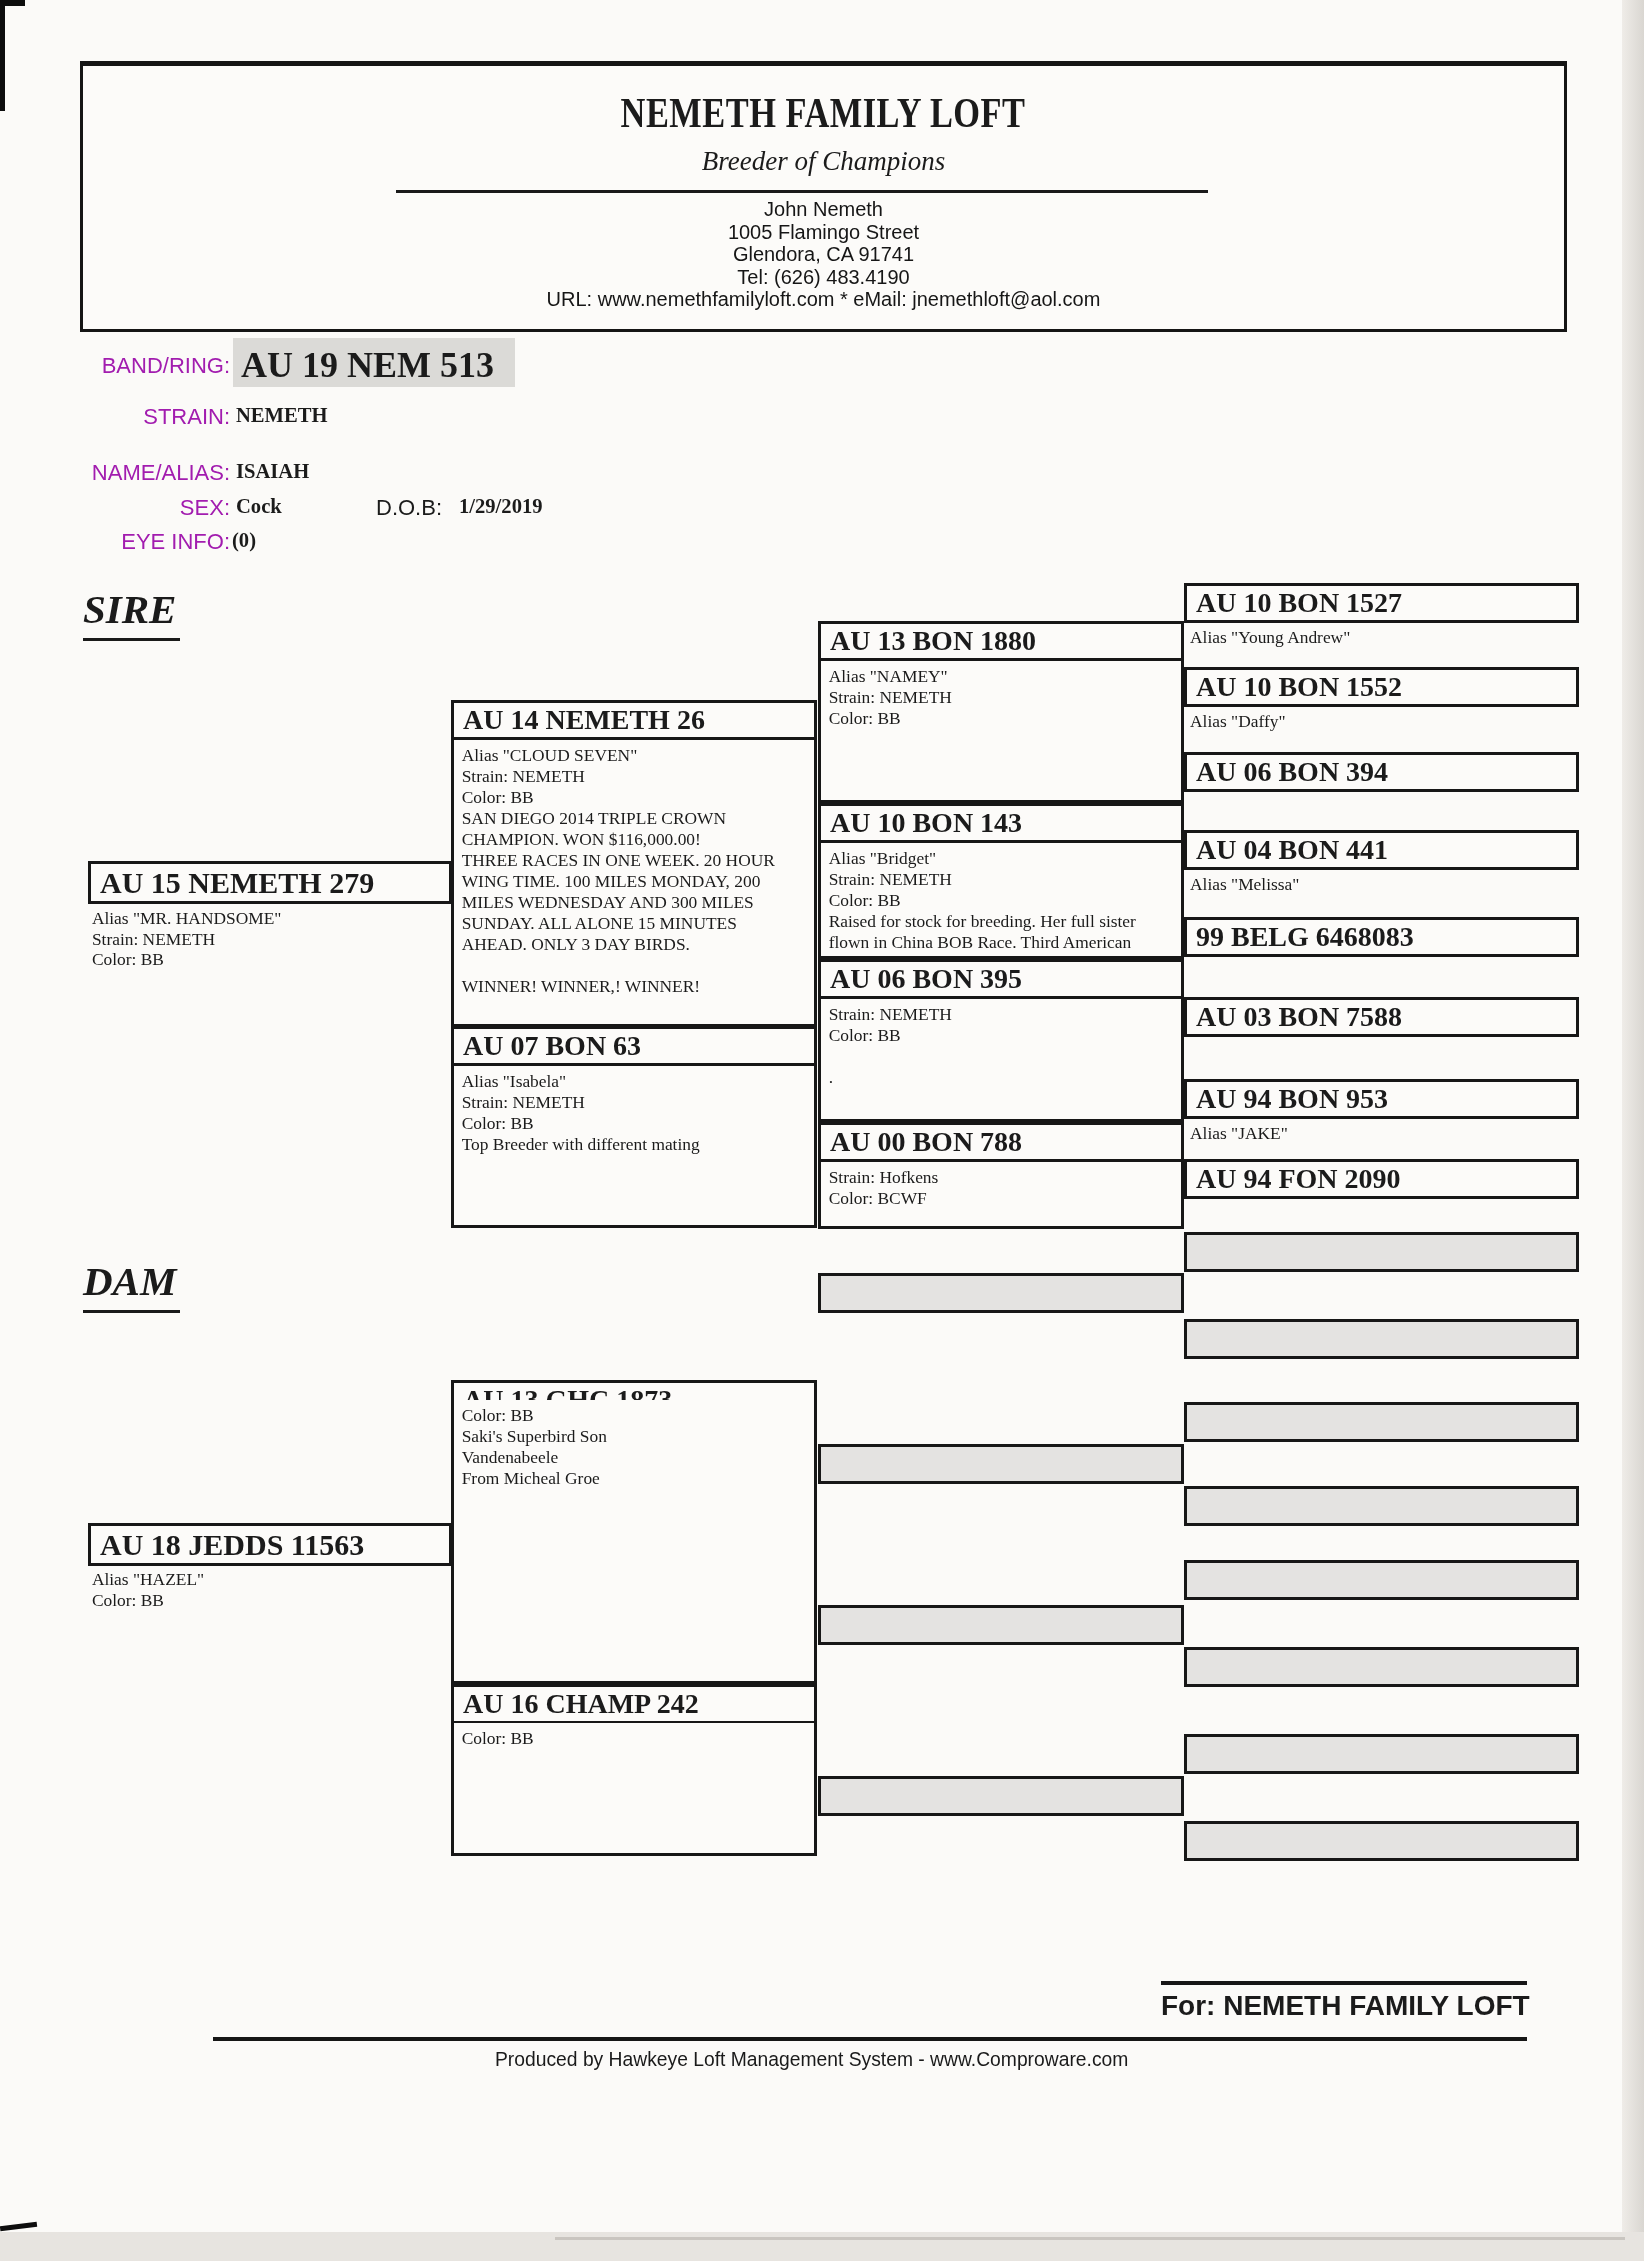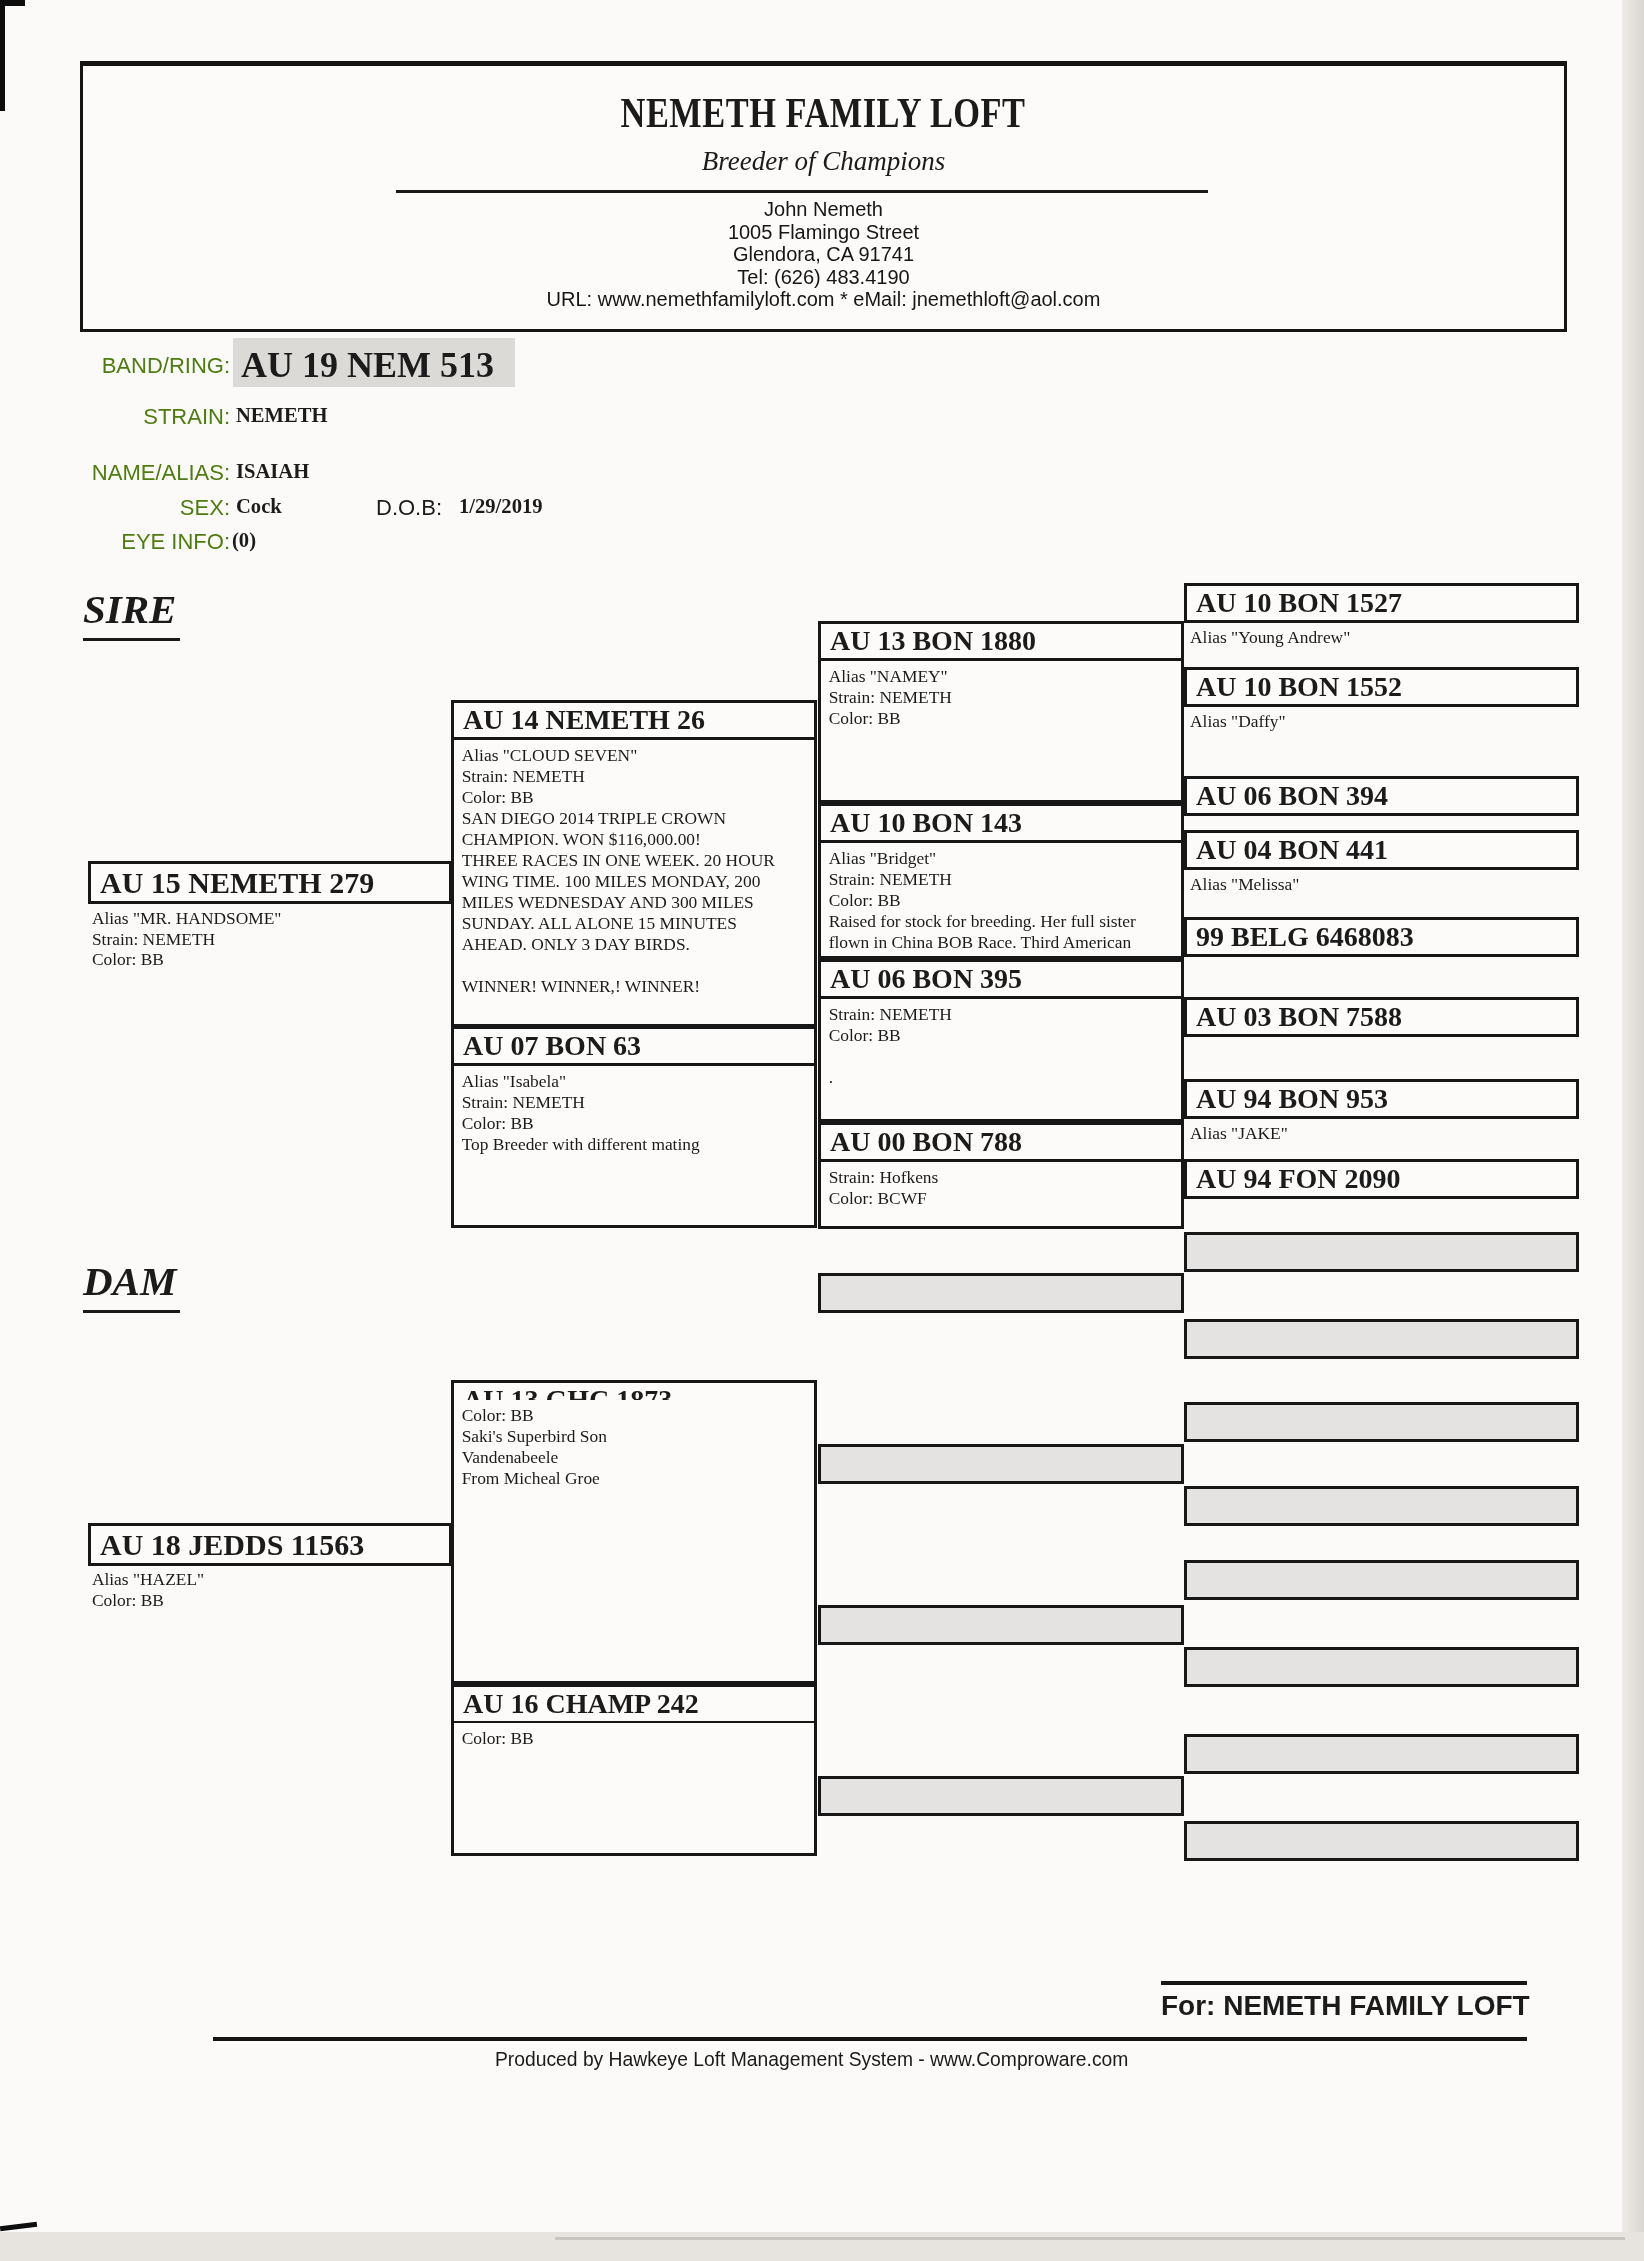--- a/index.html
+++ b/index.html
@@ -21,21 +21,21 @@
   .mh-title{margin-top:22px;font-weight:bold;font-size:43px;letter-spacing:0.6px;white-space:nowrap;}
   .mh-title>span{display:inline-block;transform:scaleX(.8);}
   .mh-sub{margin-top:9px;font-style:italic;font-size:27px;}
   .mh-rule{position:absolute;left:313px;top:124px;width:812px;height:3.2px;background:#1a1a1a;}
   .mh-contact{position:absolute;left:0;top:132px;width:100%;
         font-family:"Liberation Sans",sans-serif;font-size:20px;line-height:22.6px;color:#161616;}
 
   
   .info-row{position:absolute;left:0;width:903px;height:26px;}
   .ilabel{position:absolute;left:0;width:230px;text-align:right;
-        font-family:"Liberation Sans",sans-serif;font-size:22px;color:#4d7c0f;white-space:nowrap;}
+        font-family:"Liberation Sans",sans-serif;font-size:22px;color:#a21caf;white-space:nowrap;}
   .ival{position:absolute;left:236px;font-weight:bold;font-size:20.6px;white-space:nowrap;}
   .band-hl{position:absolute;left:233px;top:338px;width:282px;height:49px;background:#dbdad7;}
   .band-val{position:absolute;left:241px;top:344px;font-weight:bold;font-size:36px;white-space:nowrap;}
   .dob-label{position:absolute;left:376px;font-family:"Liberation Sans",sans-serif;font-size:22px;}
   .dob-val{position:absolute;left:459px;font-weight:bold;font-size:20.6px;}
 
   
   .sec-label{position:absolute;left:83px;font-style:italic;font-weight:bold;font-size:41px;
         border-bottom:3.2px solid #1a1a1a;padding:0 3.9px 5.2px 0;}
 
@@ -168,21 +168,21 @@
   <div class="hbox c3" style="top:1122px;">AU 00 BON 788</div>
   <div class="dbox c3" style="top:1162px;height:67px;">
       <div class="dline">Strain: Hofkens</div>
       <div class="dline">Color: BCWF</div>
     </div>
 
   <div class="hbox c4" style="top:583px;">AU 10 BON 1527</div>
   <div class="alias" style="left:1190px;top:627px;">Alias "Young Andrew"</div>
   <div class="hbox c4" style="top:667px;">AU 10 BON 1552</div>
   <div class="alias" style="left:1190px;top:711px;">Alias "Daffy"</div>
-  <div class="hbox c4" style="top:776px;">AU 06 BON 394</div>
+  <div class="hbox c4" style="top:752px;">AU 06 BON 394</div>
   <div class="hbox c4" style="top:830px;">AU 04 BON 441</div>
   <div class="alias" style="left:1190px;top:874px;">Alias "Melissa"</div>
   <div class="hbox c4" style="top:917px;">99 BELG 6468083</div>
   <div class="hbox c4" style="top:997px;">AU 03 BON 7588</div>
   <div class="hbox c4" style="top:1079px;">AU 94 BON 953</div>
   <div class="alias" style="left:1190px;top:1123px;">Alias "JAKE"</div>
   <div class="hbox c4" style="top:1159px;">AU 94 FON 2090</div>
 
   <div class="hbox tall c1" style="top:1523px;">AU 18 JEDDS 11563</div>
   <div class="free c1" style="top:1569px;">

